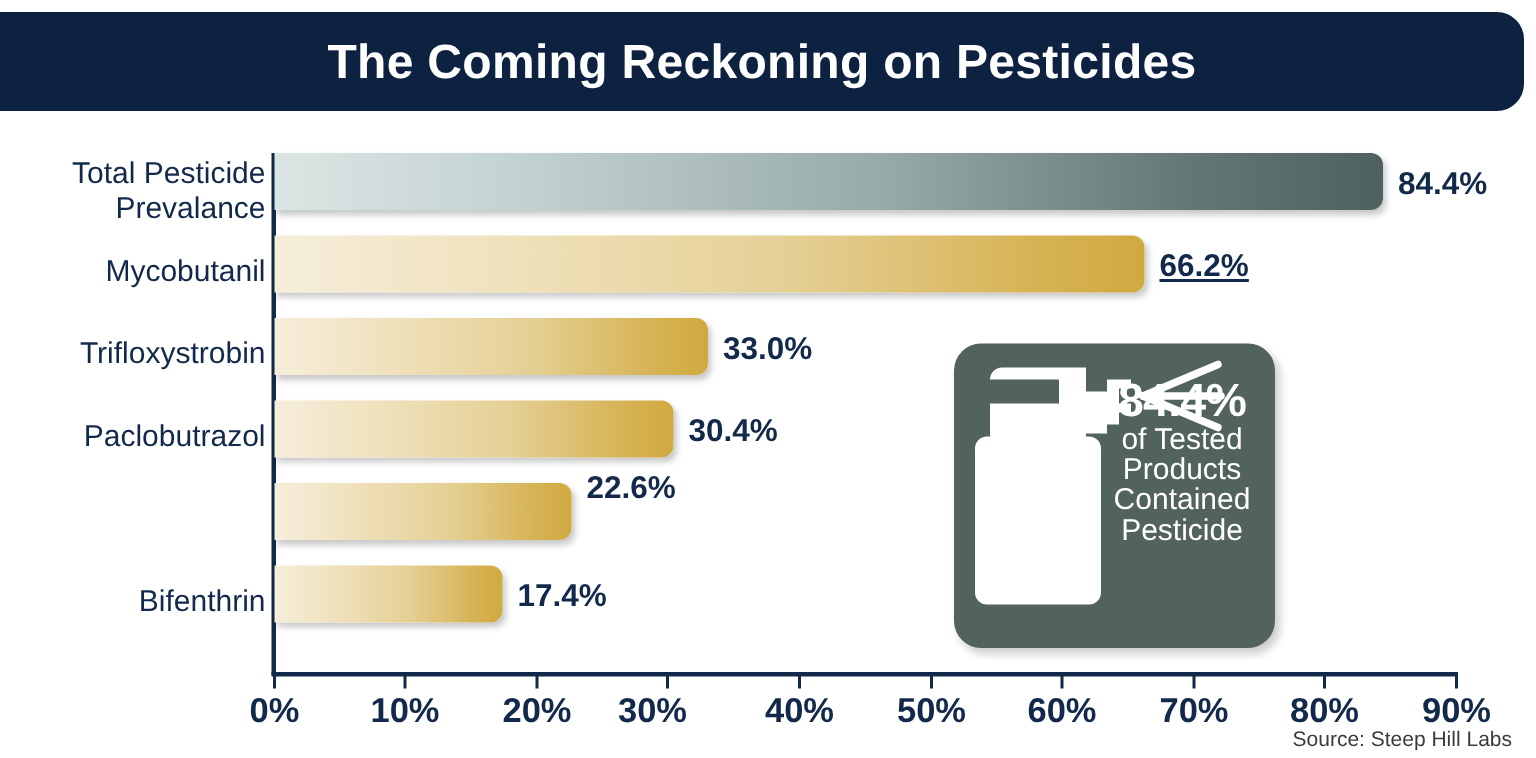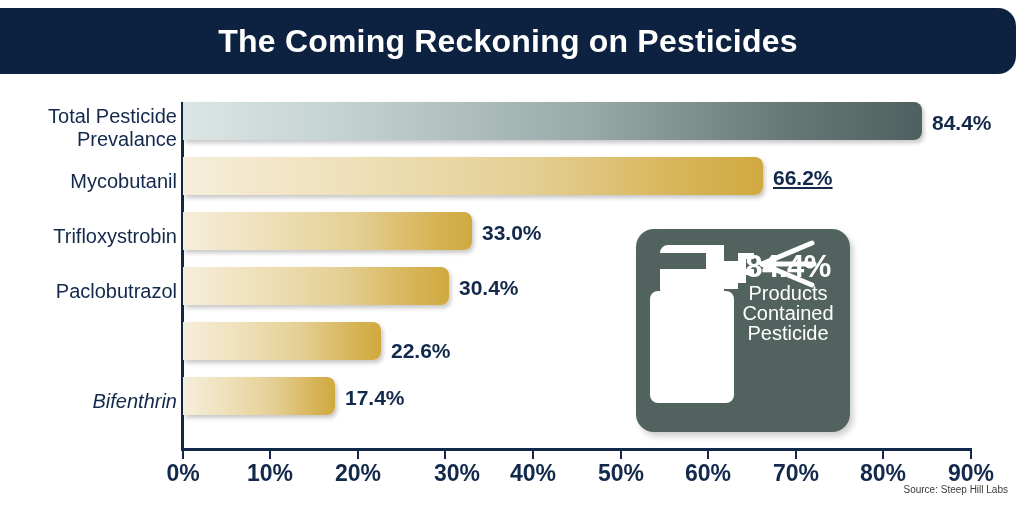--- a/index.html
+++ b/index.html
@@ -151,21 +151,21 @@
   .callout-line {
     font-size: 20px;
     display: block;
   }
 
   
   .source {
     position: absolute;
     right: 16px;
     top: 484px;
-    font-size: 10px;
+    font-size: 14px;
     color: #3b3b3b;
     white-space: nowrap;
   }
 </style>
 </head>
 <body>
 
 <div class="title-banner">
   <div class="title-text">The Coming Reckoning on Pesticides</div>
 </div>
@@ -173,51 +173,51 @@
 <div class="chart-area">
 
   <div class="y-axis-line"></div>
   <div class="x-axis-line"></div>
 
   <div class="cat-label" style="top:17px;">Total Pesticide
 Prevalance</div>
   <div class="cat-label" style="top:82px;">Mycobutanil</div>
   <div class="cat-label" style="top:137px;">Trifloxystrobin</div>
   <div class="cat-label" style="top:192px;">Paclobutrazol</div>
-  <div class="cat-label" style="top:302px;font-style:italic;">Bifenthrin</div>
+  <div class="cat-label" style="top:302px;">Bifenthrin</div>
 
   <div class="bar slate" style="top:14px;  width:739px;"></div>
   <div class="bar gold" style="top:69px;  width:580px;"></div>
   <div class="bar gold" style="top:124px; width:289px;"></div>
   <div class="bar gold" style="top:179px; width:266px;"></div>
   <div class="bar gold" style="top:234px; width:198px;"></div>
   <div class="bar gold" style="top:289px; width:152px;"></div>
 
   <div class="bar-value" style="left:932px; top:23px;">84.4%</div>
   <div class="bar-value" style="left:773px; top:78px;text-decoration:underline;">66.2%</div>
   <div class="bar-value" style="left:482px; top:133px;">33.0%</div>
   <div class="bar-value" style="left:459px; top:188px;">30.4%</div>
-  <div class="bar-value" style="left:391px; top:251px;">22.6%</div>
+  <div class="bar-value" style="left:391px; top:226px;">22.6%</div>
   <div class="bar-value" style="left:345px; top:298px;text-align:right;">17.4%</div>
 
   <div class="tick" style="left:182px;"></div>
   <div class="tick" style="left:269px;"></div>
   <div class="tick" style="left:357px;"></div>
   <div class="tick" style="left:444px;"></div>
   <div class="tick" style="left:532px;"></div>
   <div class="tick" style="left:620px;"></div>
   <div class="tick" style="left:707px;"></div>
   <div class="tick" style="left:795px;"></div>
   <div class="tick" style="left:882px;"></div>
   <div class="tick" style="left:970px;"></div>
 
   <div class="tick-label" style="left:183px;">0%</div>
   <div class="tick-label" style="left:270px;">10%</div>
   <div class="tick-label" style="left:358px;">20%</div>
-  <div class="tick-label" style="left:445px;text-align:right;">30%</div>
+  <div class="tick-label" style="left:435px;">30%</div>
   <div class="tick-label" style="left:533px;">40%</div>
   <div class="tick-label" style="left:621px;">50%</div>
   <div class="tick-label" style="left:708px;">60%</div>
   <div class="tick-label" style="left:796px;">70%</div>
   <div class="tick-label" style="left:883px;">80%</div>
   <div class="tick-label" style="left:971px;">90%</div>
 
   <div class="callout">
 
     <svg class="callout-svg" width="214" height="203" viewBox="0 0 214 203">
@@ -235,20 +235,21 @@
       <rect x="102" y="24" width="16" height="22" fill="#ffffff"></rect>
       <rect x="110" y="30" width="12" height="10" fill="#51625f"></rect>
 
       <path d="M126 35 L176 14" stroke="#ffffff" stroke-width="5" stroke-linecap="round" fill="none"></path>
       <path d="M126 35 L178 35" stroke="#ffffff" stroke-width="5" stroke-linecap="round" fill="none"></path>
       <path d="M126 35 L176 56" stroke="#ffffff" stroke-width="5" stroke-linecap="round" fill="none"></path>
     </svg>
 
     <div class="callout-text">
       <span class="callout-big">84.4%</span>
+      <span class="callout-line">of Tested</span>
       <span class="callout-line">Products</span>
       <span class="callout-line">Contained</span>
       <span class="callout-line">Pesticide</span>
     </div>
   </div>
 
 </div>
 
 <div class="source">Source: Steep Hill Labs</div>
 

